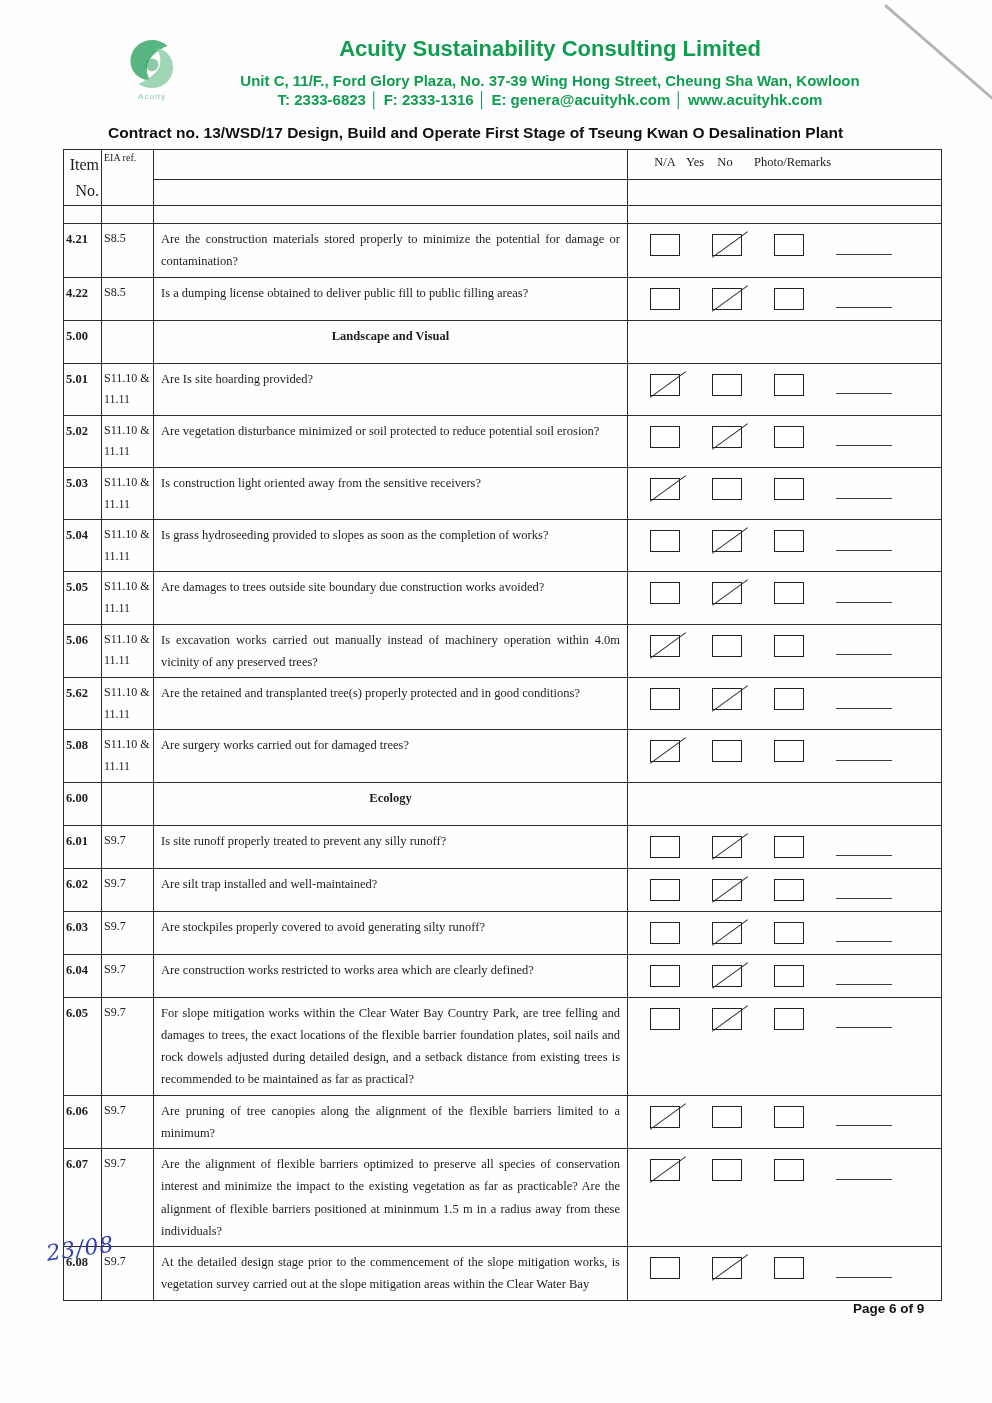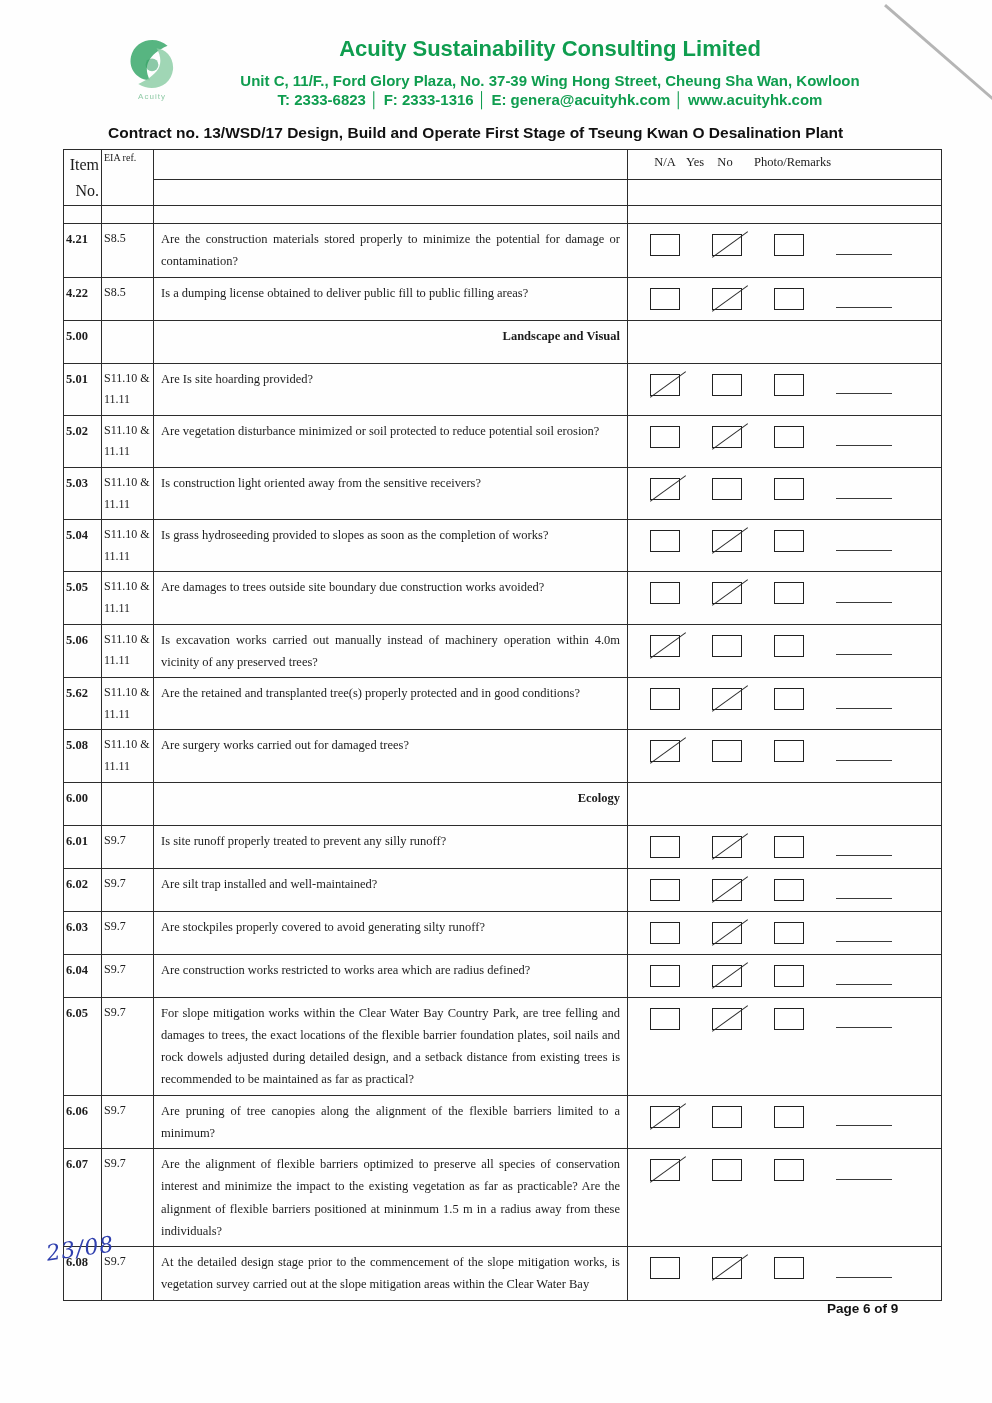--- a/index.html
+++ b/index.html
@@ -33,26 +33,26 @@
   .spacer-row td{height:18px;}
   .c-item{width:38px;font-weight:bold;padding:8px 2px;font-size:12.5px;}
   .c-eia{width:52px;padding:4px 2px;font-size:12px;line-height:1.8;}
   .c-q{width:474px;padding:4px 7px;text-align:justify;line-height:1.78;}
   .c-checks{width:314px;vertical-align:middle;}
   .checks-inner{display:flex;align-items:center;gap:32px;padding-left:22px;min-height:42px;}
   .cb{position:relative;width:30px;height:22px;border:1.7px solid #222;background:#fff;flex:0 0 auto;}
   .cb.checked::after{content:"";position:absolute;left:-5px;top:9px;width:44px;
                      border-top:1.8px solid #2d2d2d;transform:rotate(-36deg);}
   .remark-line{width:56px;height:1px;border-bottom:1.6px solid #3a3a3a;transform:translateY(9px);flex:0 0 auto;}
-  .section-row .c-q{font-weight:bold;text-align:right;}
+  .section-row .c-q{font-weight:bold;text-align:center;}
   .section-row td{height:26px;}
   
   .handwritten{position:absolute;left:46px;top:1236px;color:#2f3fae;font-size:22px;font-style:italic;
                font-family:"DejaVu Serif",serif;transform:rotate(-8deg);letter-spacing:1px;}
-  .page-num{position:absolute;left:827px;top:1301px;font-family:"Liberation Sans",sans-serif;
+  .page-num{position:absolute;left:853px;top:1301px;font-family:"Liberation Sans",sans-serif;
             font-size:13.5px;color:#111;font-weight:bold;}
 </style>
 </head>
 <body>
 
 <div class="page">
 
   <div class="scan-line"></div>
 
   <header class="letterhead">
@@ -305,21 +305,21 @@
         <span class="cb checked"></span>
         <span class="cb"></span>
         <span class="remark-line"></span>
       </div>
     </td>
   </tr>
 
   <tr>
     <td class="c-item">6.04</td>
     <td class="c-eia">S9.7</td>
-    <td class="c-q">Are construction works restricted to works area which are radius defined?</td>
+    <td class="c-q">Are construction works restricted to works area which are clearly defined?</td>
     <td class="c-checks">
       <div class="checks-inner">
         <span class="cb"></span>
         <span class="cb checked"></span>
         <span class="cb"></span>
         <span class="remark-line"></span>
       </div>
     </td>
   </tr>
 

